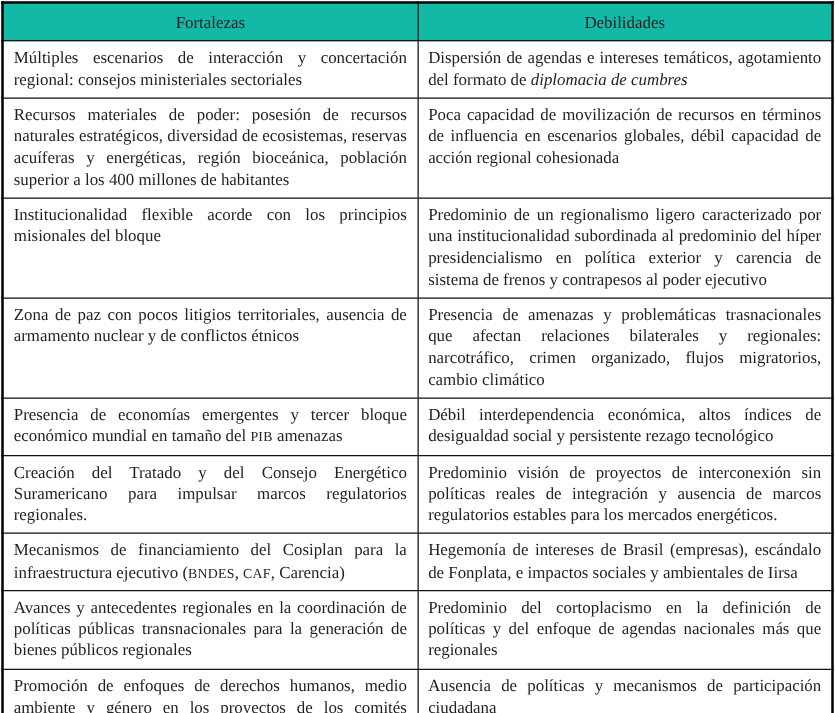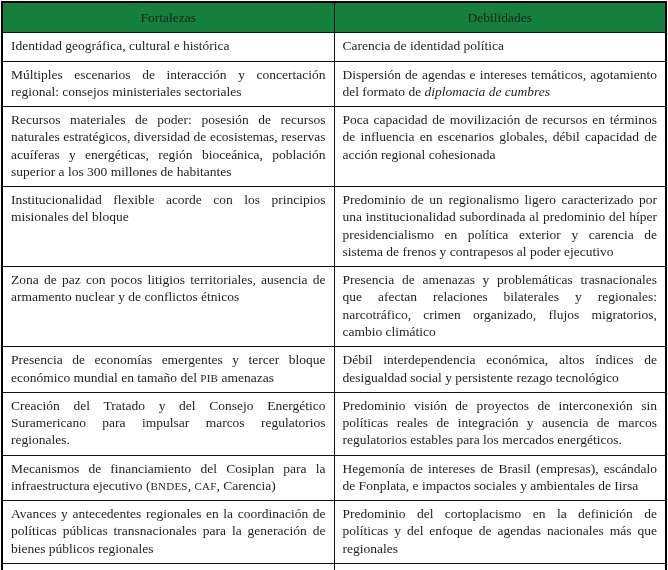--- a/index.html
+++ b/index.html
@@ -21,21 +21,21 @@
   }
   .swot-table th,
   .swot-table td {
     border: 1px solid #111111;
     vertical-align: top;
     font-size: 13.5px;
     line-height: 1.28;
     font-weight: normal;
   }
   .swot-table th {
-    background: #15803d;
+    background: #14b8a6;
     text-align: center;
     padding: 6px 4px;
   }
   .swot-table td {
     padding: 4px 8px 6px 8px;
     text-align: justify;
     hyphens: auto;
     -webkit-hyphens: auto;
   }
   .swot-table col { width: 50%; }
@@ -51,29 +51,25 @@
     <col>
   </colgroup>
   <thead>
     <tr>
       <th>Fortalezas</th>
       <th>Debilidades</th>
     </tr>
   </thead>
   <tbody>
       <tr>
-        <td><span>Identidad geográfica, cultural e histórica</span></td>
-        <td><span>Carencia de identidad política</span></td>
-      </tr>
-      <tr>
         <td><span>Múltiples escenarios de interacción y concertación regional: consejos ministeriales sectoriales</span></td>
         <td><span>Dispersión de agendas e intereses temáticos, agotamiento del formato de </span><span class="italic">diplomacia de cumbres</span></td>
       </tr>
       <tr>
-        <td><span>Recursos materiales de poder: posesión de recursos naturales estratégicos, diversidad de ecosistemas, reservas acuíferas y energéticas, región bioceánica, población superior a los 300 millones de habitantes</span></td>
+        <td><span>Recursos materiales de poder: posesión de recursos naturales estratégicos, diversidad de ecosistemas, reservas acuíferas y energéticas, región bioceánica, población superior a los 400 millones de habitantes</span></td>
         <td><span>Poca capacidad de movilización de recursos en términos de influencia en escenarios globales, débil capacidad de acción regional cohesionada</span></td>
       </tr>
       <tr>
         <td><span>Institucionalidad flexible acorde con los principios misionales del bloque</span></td>
         <td><span>Predominio de un regionalismo ligero caracterizado por una institucionalidad subordinada al predominio del híper presidencialismo en política exterior y carencia de sistema de frenos y contrapesos al poder ejecutivo</span></td>
       </tr>
       <tr>
         <td><span>Zona de paz con pocos litigios territoriales, ausencia de armamento nuclear y de conflictos étnicos</span></td>
         <td><span>Presencia de amenazas y problemáticas trasnacionales que afectan relaciones bilaterales y regionales: narcotráfico, crimen organizado, flujos migratorios, cambio climático</span></td>
       </tr>

